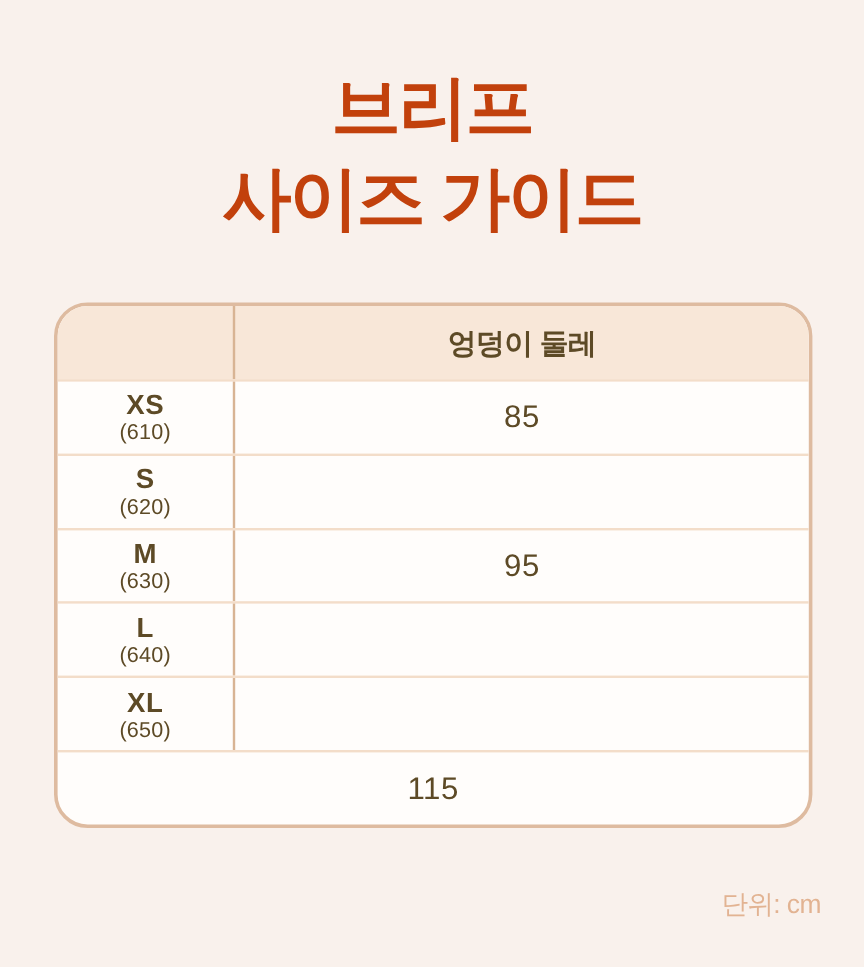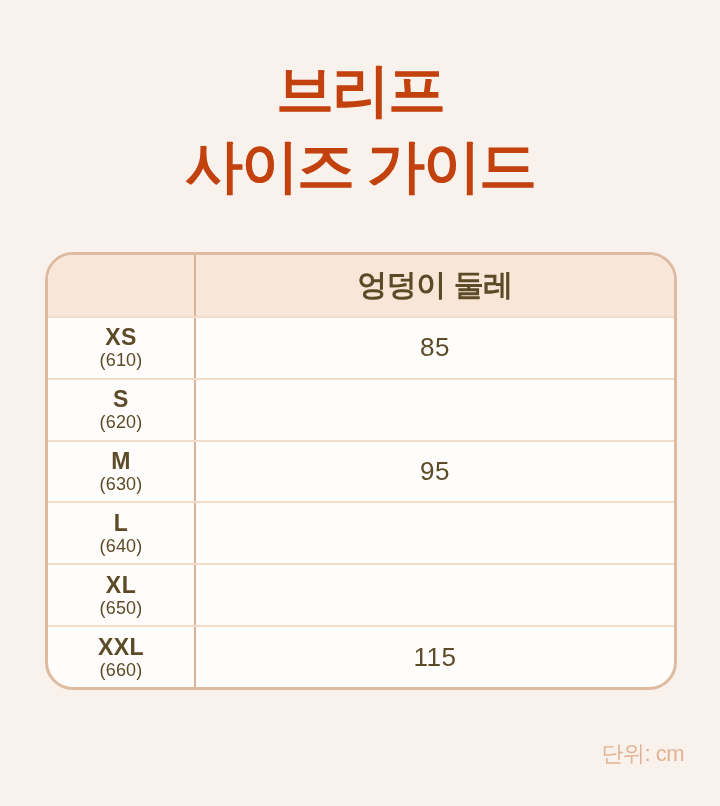--- a/index.html
+++ b/index.html
@@ -64,21 +64,21 @@
   }
   .cell-value {
     flex: 1;
     display: flex;
     justify-content: center;
     align-items: center;
     font-size: 26px;
     letter-spacing: 0.5px;
   }
   .header-label {
-    font-size: 30px;
+    font-size: 24px;
     font-weight: bold;
     letter-spacing: -0.5px;
   }
   .size-label {
     font-size: 23px;
     font-weight: bold;
     line-height: 26px;
     letter-spacing: 0.5px;
   }
   .size-code {
@@ -141,21 +141,17 @@
   </div>
 
   <div class="t-row body">
     <div class="cell-size">
       <div class="size-label">XL</div>
       <div class="size-code">(650)</div>
     </div>
   </div>
 
   <div class="t-row body">
-    <div class="cell-size">
-      <div class="size-label">XXL</div>
-      <div class="size-code">(660)</div>
-    </div>
     <div class="cell-value">115</div>
   </div>
 </div>
 
 <div class="unit-note">단위: cm</div>
 
 </body></html>

